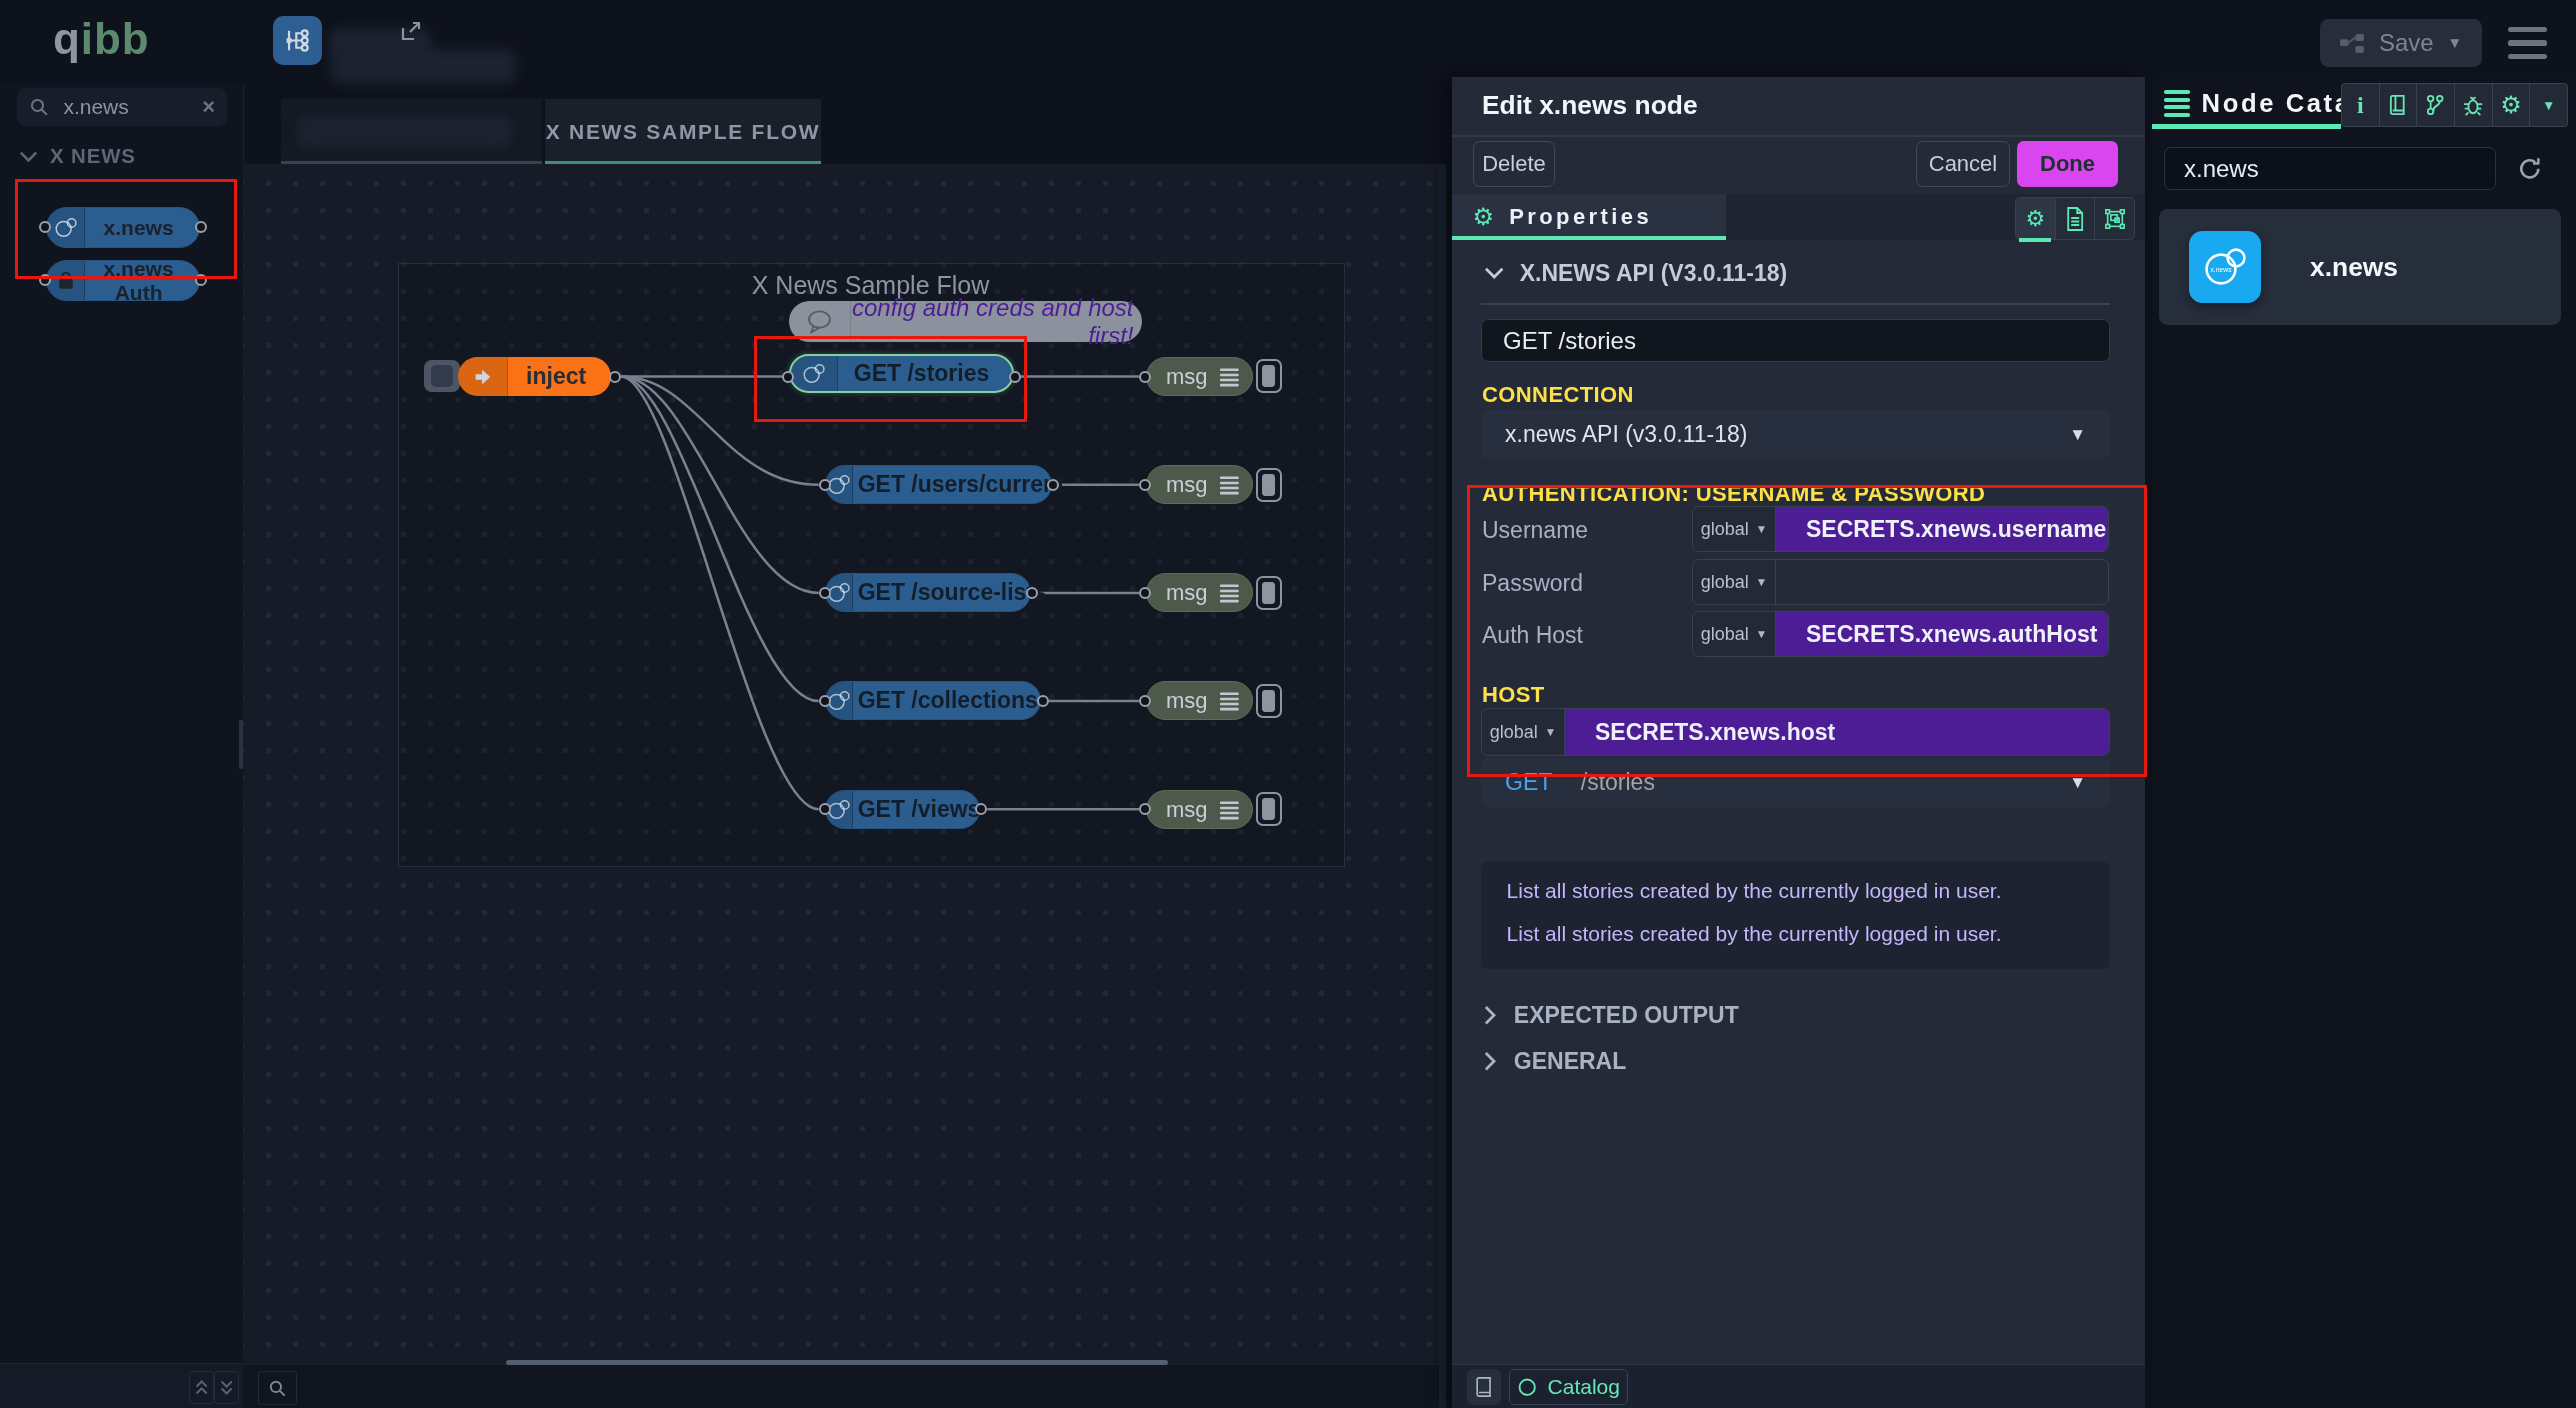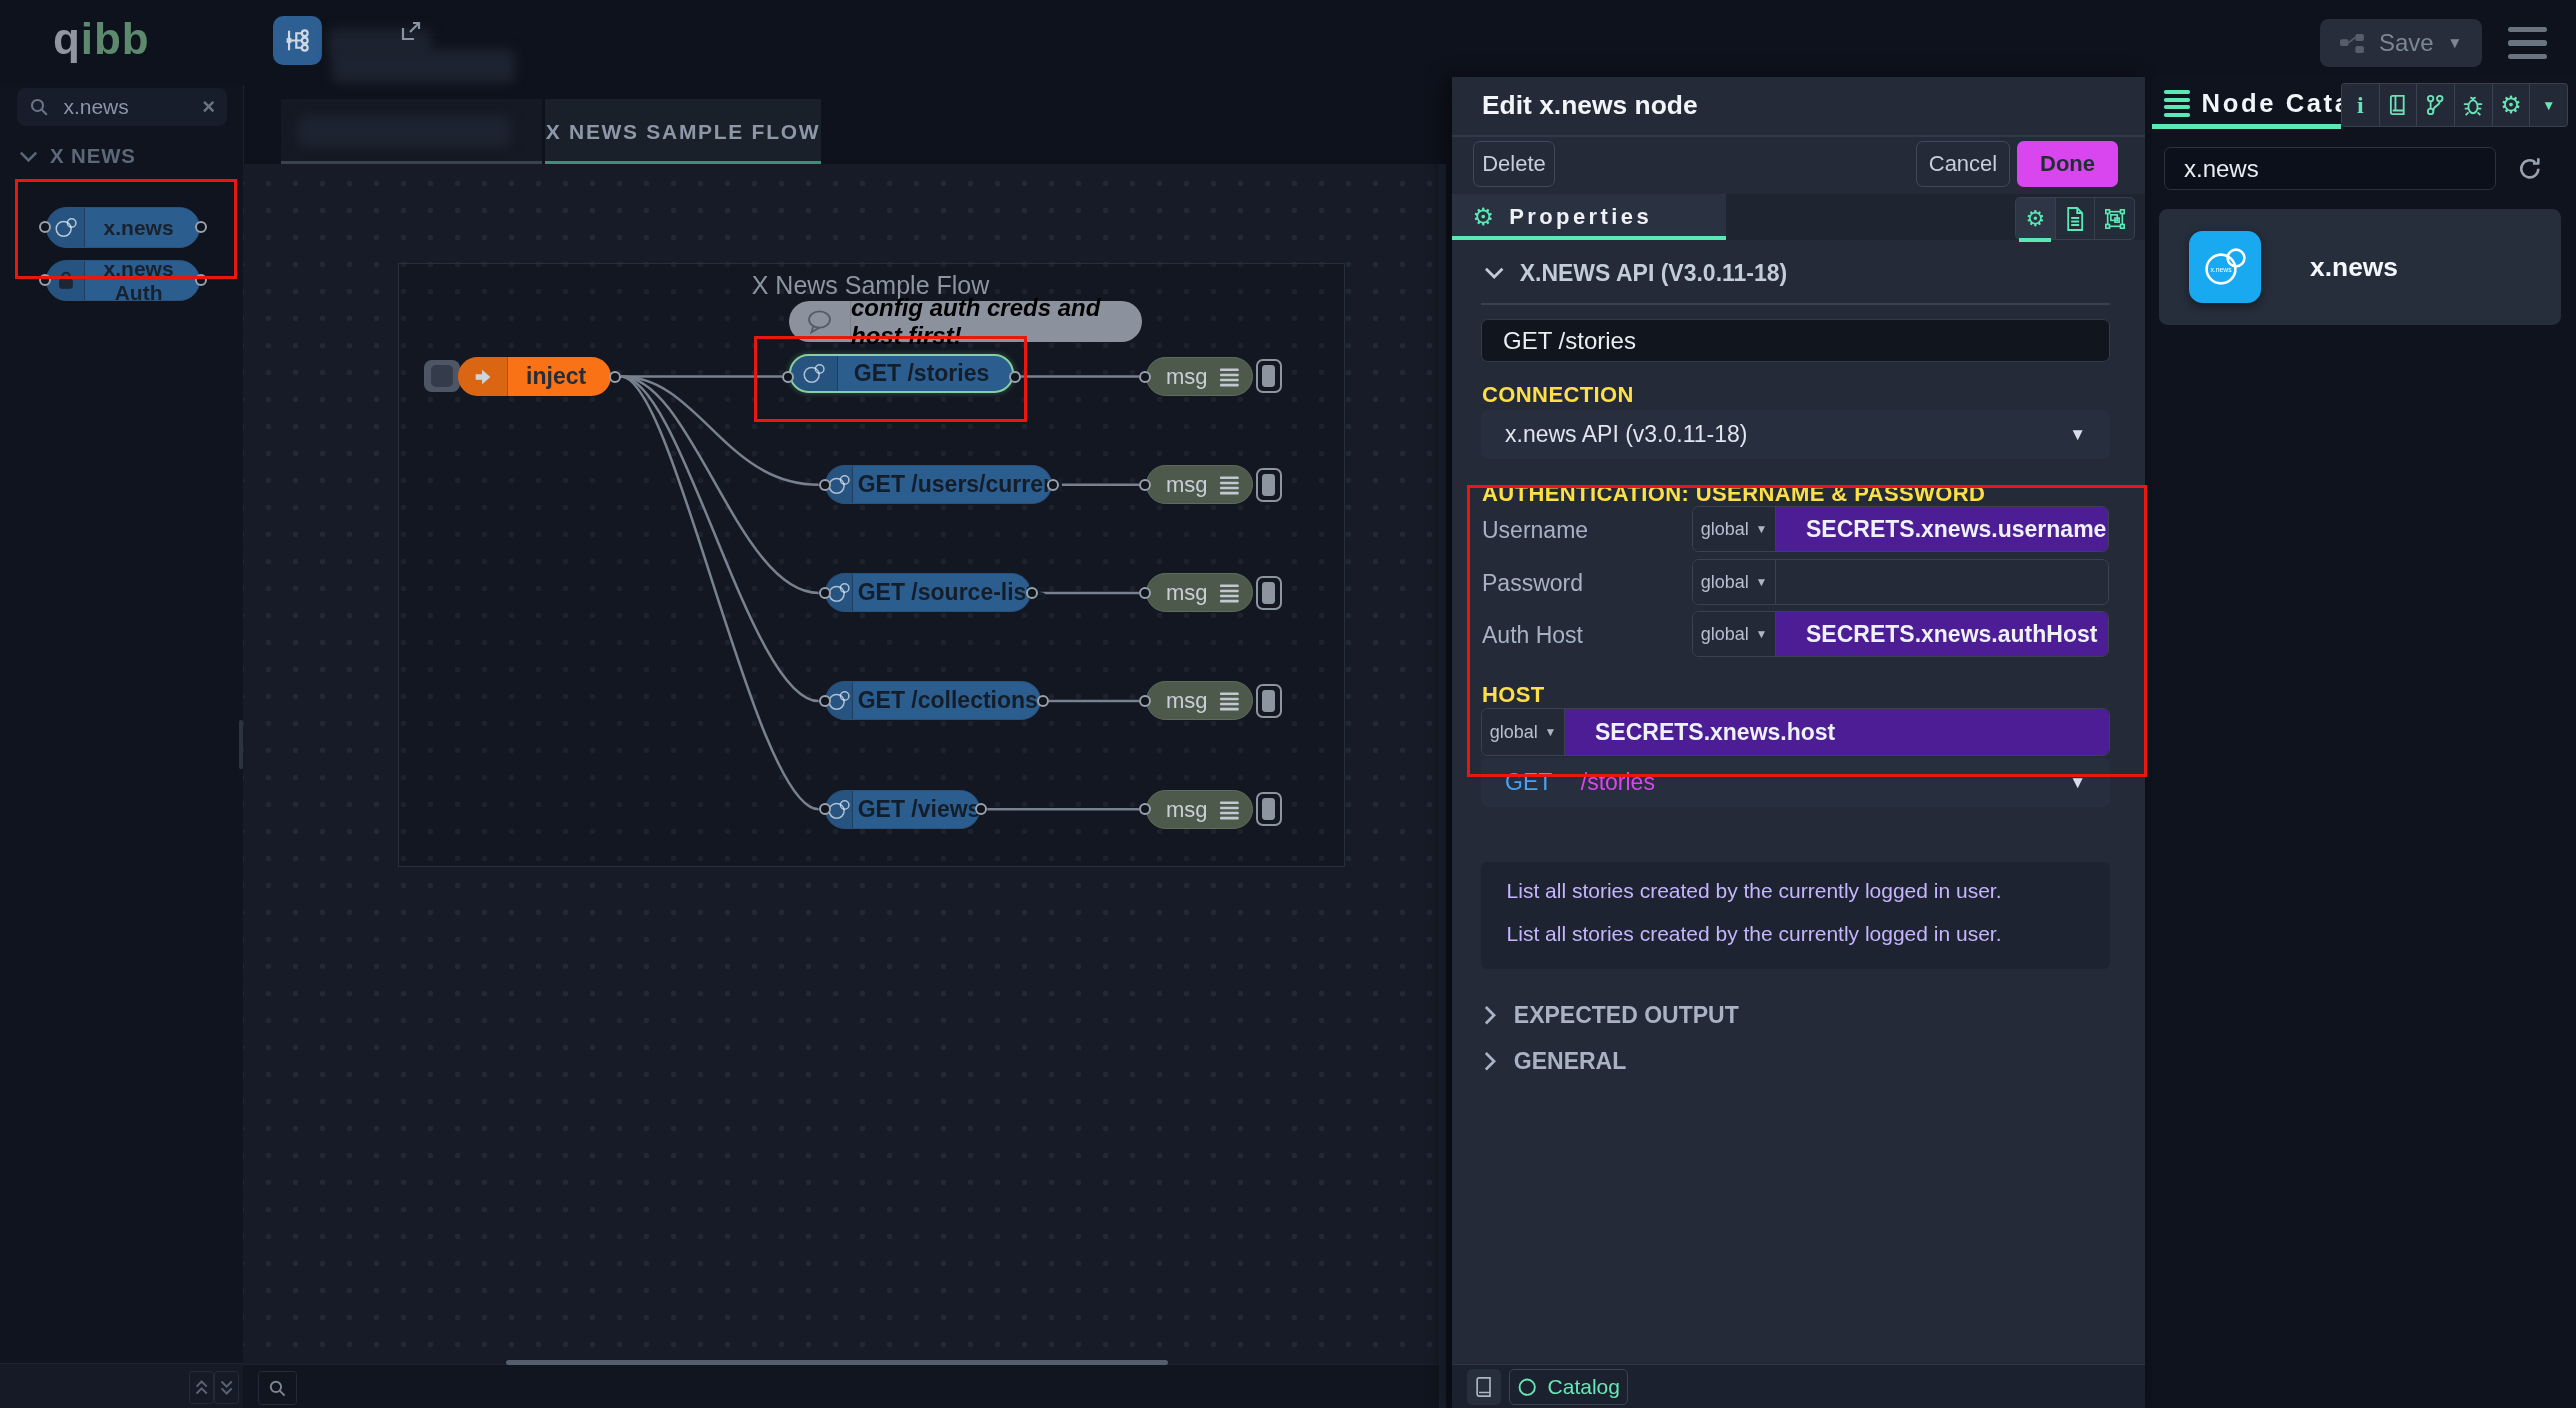--- a/index.html
+++ b/index.html
@@ -63,21 +63,21 @@
 
   .wires{left:0;top:0;width:2576px;height:1409px;z-index:2;pointer-events:none;}
   .node{z-index:3;}
   .port{position:absolute;width:12px;height:12px;box-sizing:border-box;border:2.6px solid #99a1ac;
         border-radius:50%;background:#10151d;z-index:4;}
 
   .comment-pill{left:789px;top:301px;width:353px;height:41px;background:#8c929d;border-radius:20.4px;
                 display:flex;align-items:center;}
   .comment-pill .csec{width:61px;height:100%;display:flex;align-items:center;justify-content:center;
                       border-right:0.9px solid rgba(0,0,0,.12);}
-  .comment-pill .ctext{flex:1;color:#000000;font-size:24px;font-weight:700;font-style:italic;text-align:left;padding-right:8.5px;}
+  .comment-pill .ctext{flex:1;color:#4c1d95;font-size:24px;font-weight:400;font-style:italic;text-align:right;padding-right:8.5px;}
 
   .inject-btn{left:424px;top:360px;width:36px;height:32px;background:#4e5665;border-radius:7.7px;}
   .inject-btn .inner{position:absolute;left:6.8px;top:5.1px;width:22px;height:22px;background:#343c4b;border-radius:5.1px;}
   .inject-pill{left:458px;top:357px;width:153px;height:39px;background:#f97316;border-radius:19.6px;
                display:flex;align-items:center;}
   .inject-pill .isec{width:49px;height:100%;background:rgba(0,0,0,.12);border-right:0.9px solid rgba(0,0,0,.2);
                      display:flex;align-items:center;justify-content:center;border-radius:19.6px 0 0 19.6px;}
   .inject-pill .ilabel{flex:1;text-align:center;color:#262d38;font-size:23px;font-weight:700;padding-right:6.8px;}
 
   .getnode{position:absolute;height:39px;background:#2c5d8f;border:1.7px solid #27547f;border-radius:19.6px;
@@ -555,21 +555,21 @@
     <div class="scope">
         <span>global</span>
         <span class="caret">▼</span>
       </div>
     <div class="val">SECRETS.xnews.host</div>
   </div>
 
   <div class="plabel-sm" style="left:1482px;top:773px;">OPERATIONS</div>
   <div class="select" style="left:1481px;top:758px;width:629px;height:49px;font-weight:400;gap:20px;">
     <span style="color:#4aa3f0;">GET</span>
-    <span style="margin-left:8.5px;color:#d946ef;">/stories</span>
+    <span style="margin-left:8.5px;color:#a3a3a3;">/stories</span>
     <span class="caret">▼</span>
   </div>
 
   <div class="abs descbox">
     <p>List all stories created by the currently logged in user.</p>
     <p>List all stories created by the currently logged in user.</p>
   </div>
 
   <div class="collapse" style="left:1484px;top:1002px;">
     <svg width="12.8" height="20.4" viewBox="0 0 14 22" fill="none" stroke="#a9b3c3" stroke-width="3">

